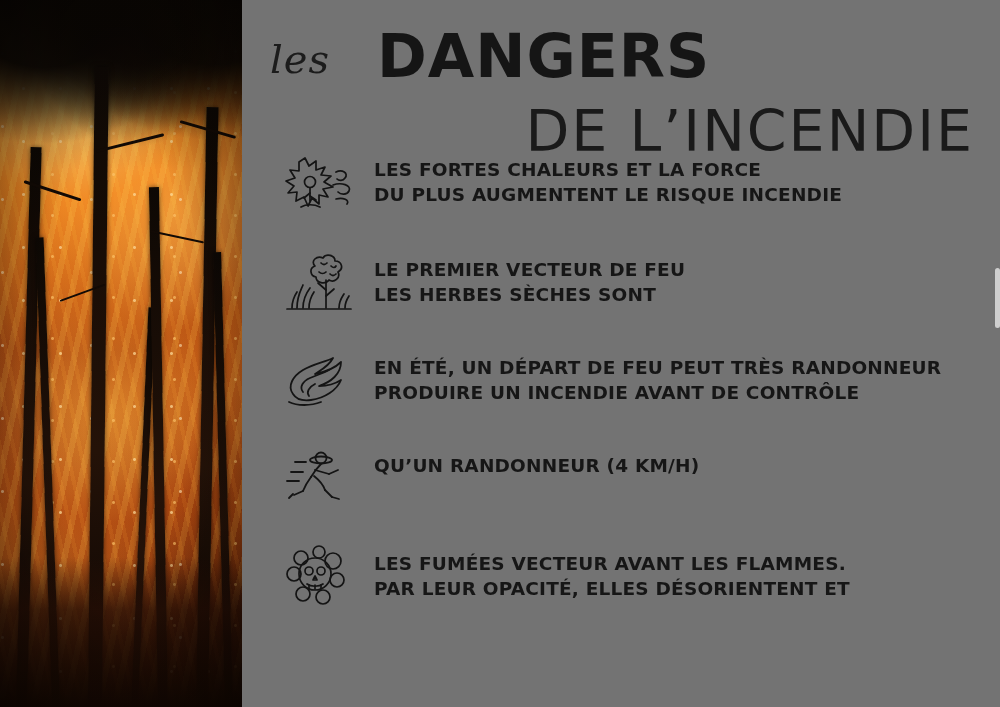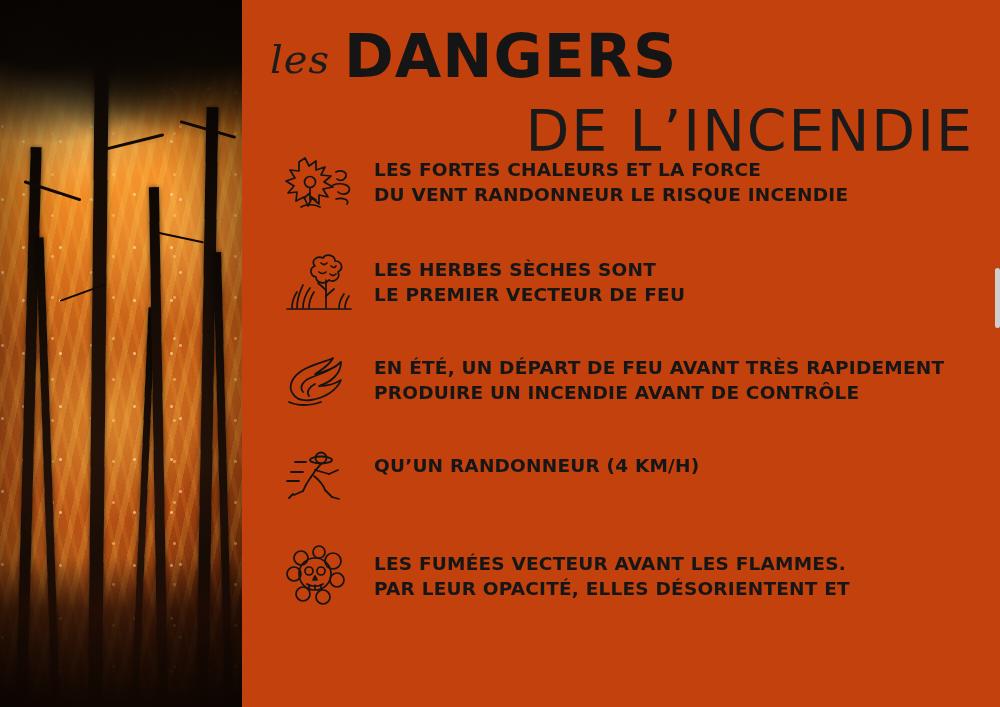--- a/index.html
+++ b/index.html
@@ -10,21 +10,21 @@
   body {
     width: 1000px;
     height: 707px;
     overflow: hidden;
     font-family: "Liberation Sans", sans-serif;
   }
   .poster {
     position: relative;
     width: 1000px;
     height: 707px;
-    background: #c2410c;
+    background: #737373;
     overflow: hidden;
   }
 
   
   .photo {
     position: absolute;
     left: 0;
     top: 0;
     width: 242px;
     height: 707px;
@@ -125,20 +125,21 @@
     letter-spacing: 1px;
     transform: translateY(-4px);
   }
   .word-dangers {
     font-family: "DejaVu Sans", sans-serif;
     font-weight: 700;
     font-size: 60px;
     letter-spacing: 1px;
     color: #151515;
     line-height: 1;
+    margin-left: 33px;
   }
   .title-line2 {
     font-family: "DejaVu Sans", sans-serif;
     font-weight: 400;
     font-size: 57px;
     letter-spacing: 2px;
     color: #1a1a1a;
     line-height: 1.05;
     margin-top: 16px;
     text-align: right;
@@ -244,21 +245,21 @@
             <path d="M29 41 L23 46"></path>
             <path d="M29 44 L35 48"></path>
             <path d="M20 55 C25 52, 33 52, 39 55"></path>
             <path d="M55 20 C61 17, 68 21, 64 26 C62 29, 58 29, 56 27"></path>
             <path d="M52 33 C60 30, 71 33, 68 39 C66 43, 60 43, 57 40"></path>
             <path d="M55 47 C62 45, 69 48, 66 52"></path>
           </svg>
         </div>
         <div class="text-cell">
           <div class="line">LES FORTES CHALEURS ET LA FORCE</div>
-          <div class="line">DU VENT RANDONNEUR LE RISQUE INCENDIE</div>
+          <div class="line">DU PLUS AUGMENTENT LE RISQUE INCENDIE</div>
         </div>
       </div>
 
       <div class="row r2">
         <div class="icon-cell">
           <svg width="78" height="66" viewBox="0 0 78 66" fill="none" stroke="#141414" stroke-width="1.7" stroke-linecap="round" stroke-linejoin="round">
             <path d="M34 14 C29 9, 36 3, 42 6 C45 1, 54 3, 54 9 C61 9, 63 17, 57 20 C60 26, 53 31, 48 28 C44 33, 35 31, 35 25 C29 24, 28 16, 34 14 Z"></path>
             <path d="M40 11 C42 13, 44 13, 46 11"></path>
             <path d="M50 14 C52 16, 54 16, 55 14"></path>
             <path d="M38 20 C40 22, 43 22, 45 20"></path>
@@ -269,36 +270,36 @@
             <path d="M16 56 C16 44, 20 38, 22 33"></path>
             <path d="M22 56 C22 46, 26 40, 29 36"></path>
             <path d="M28 56 C28 48, 31 43, 33 40"></path>
             <path d="M11 56 C11 48, 14 43, 16 40"></path>
             <path d="M6 57 L70 57"></path>
             <path d="M58 56 C58 49, 61 45, 63 42"></path>
             <path d="M64 56 C64 50, 66 47, 68 44"></path>
           </svg>
         </div>
         <div class="text-cell">
+          <div class="line">LE PREMIER VECTEUR DE FEU</div>
           <div class="line">LES HERBES SÈCHES SONT</div>
-          <div class="line">LE PREMIER VECTEUR DE FEU</div>
         </div>
       </div>
 
       <div class="row r3">
         <div class="icon-cell">
           <svg width="78" height="62" viewBox="0 0 78 62" fill="none" stroke="#141414" stroke-width="1.8" stroke-linecap="round" stroke-linejoin="round">
             <path d="M12 42 C6 34, 12 24, 22 18 C32 12, 44 10, 52 6 C48 14, 40 18, 34 22 C44 20, 54 16, 60 10 C60 22, 50 30, 38 34 C46 34, 54 32, 60 28 C56 38, 44 46, 30 48 C22 49, 15 47, 12 42 Z"></path>
             <path d="M22 40 C18 35, 22 29, 29 26 C36 23, 43 21, 48 18"></path>
             <path d="M28 44 C25 40, 28 35, 34 32"></path>
             <path d="M8 50 C16 54, 30 54, 40 50"></path>
           </svg>
         </div>
         <div class="text-cell">
-          <div class="line">EN ÉTÉ, UN DÉPART DE FEU AVANT TRÈS RAPIDEMENT</div>
+          <div class="line">EN ÉTÉ, UN DÉPART DE FEU PEUT TRÈS RANDONNEUR</div>
           <div class="line">PRODUIRE UN INCENDIE AVANT DE CONTRÔLE</div>
         </div>
       </div>
 
       <div class="row r4">
         <div class="icon-cell">
           <svg width="78" height="62" viewBox="0 0 78 62" fill="none" stroke="#141414" stroke-width="1.8" stroke-linecap="round" stroke-linejoin="round">
             <ellipse cx="40" cy="10" rx="11" ry="3.5"></ellipse>
             <circle cx="40" cy="8" r="5.5"></circle>
             <path d="M40 14 C36 18, 33 22, 30 27"></path>

